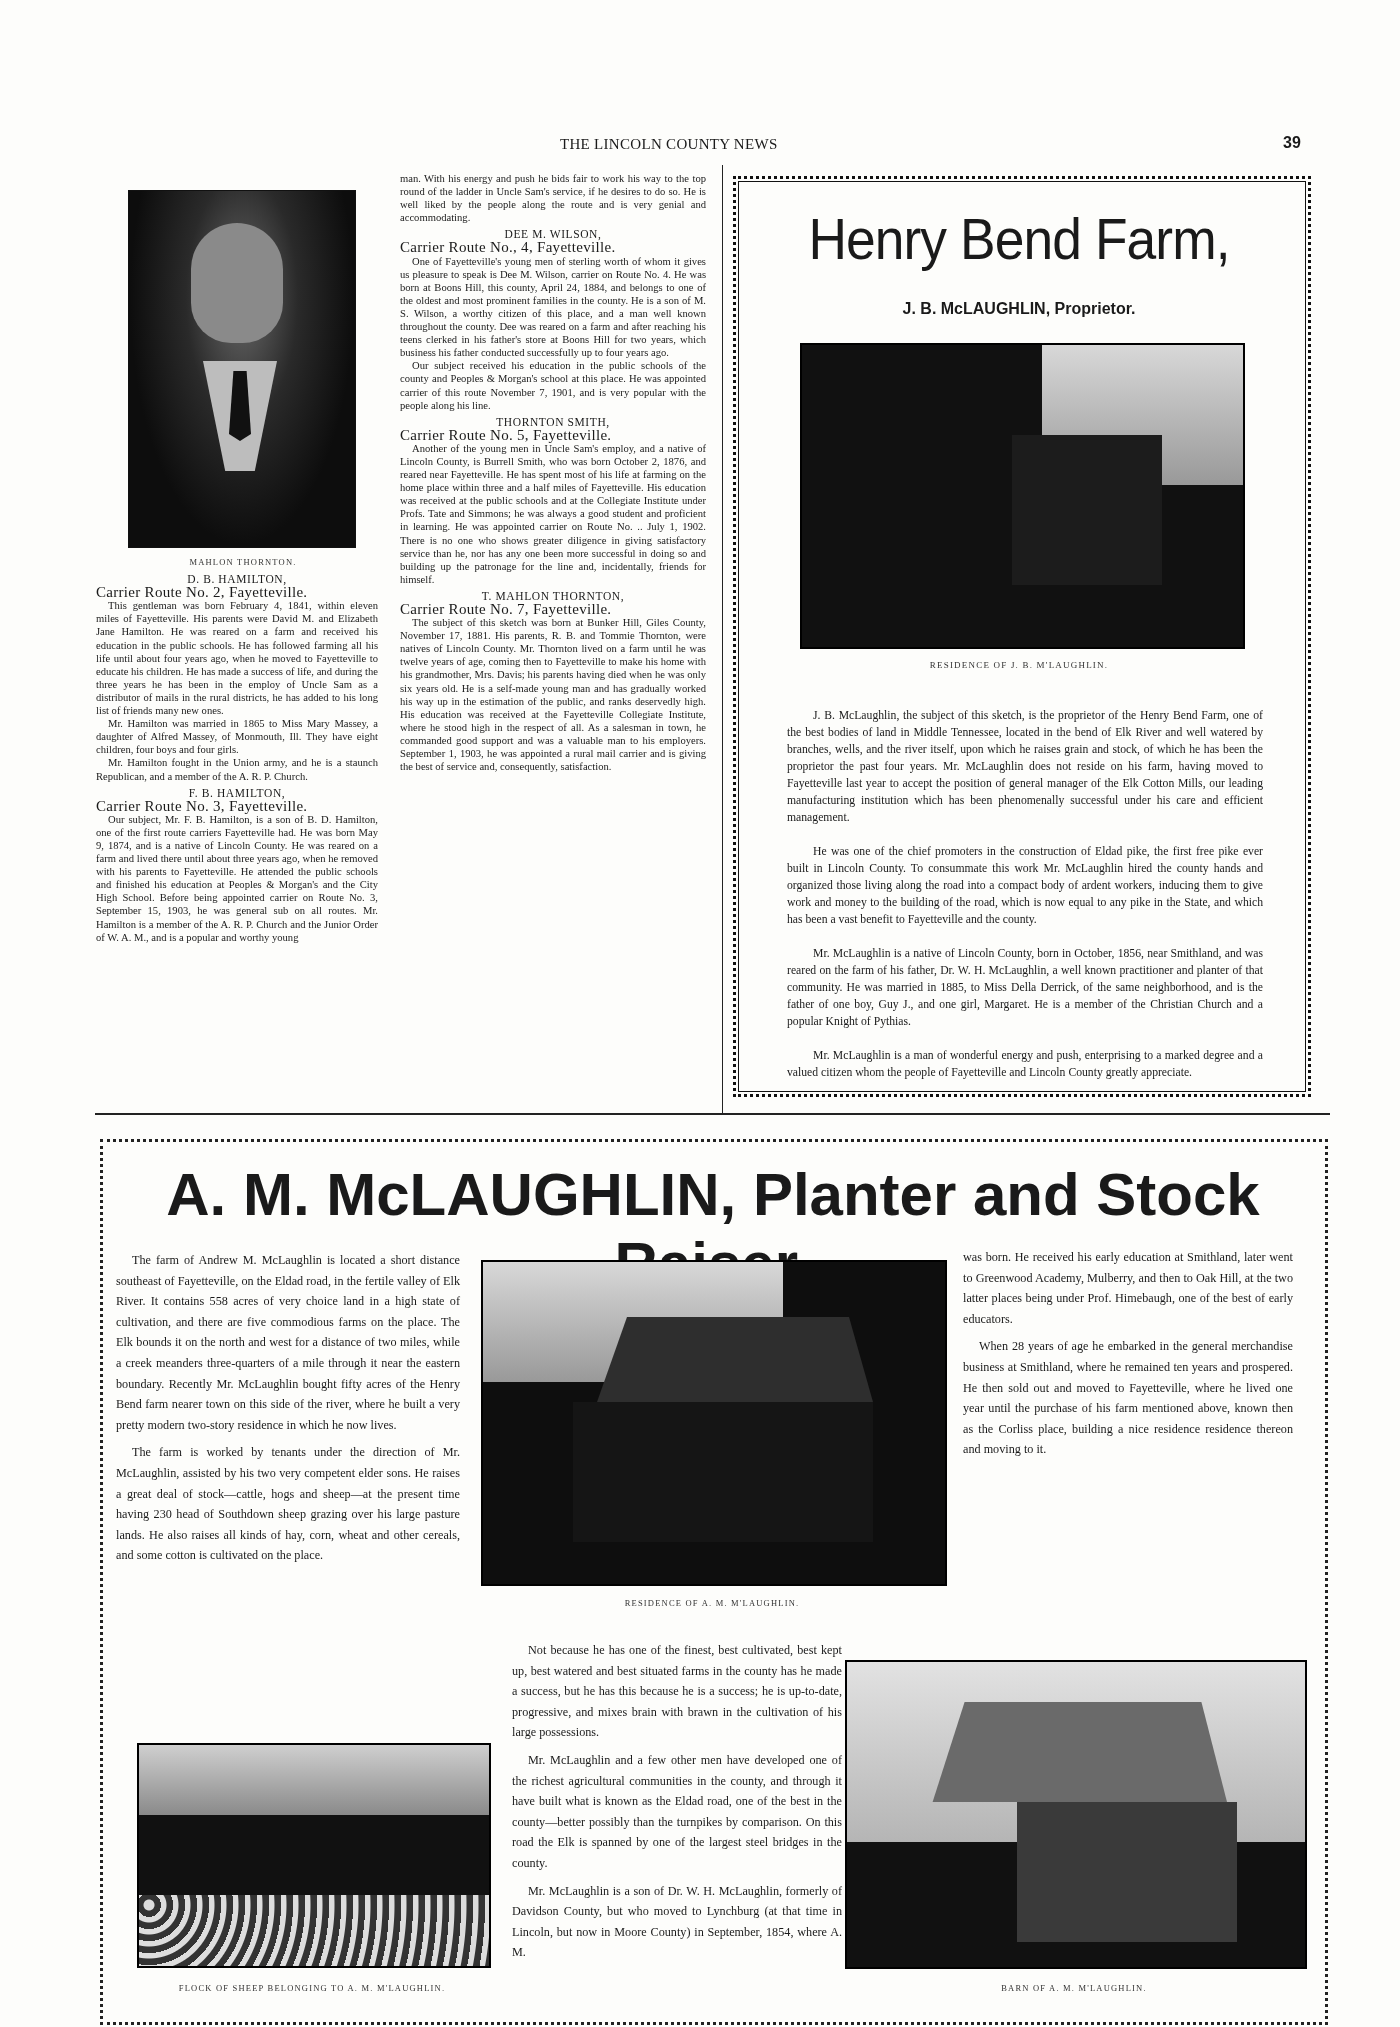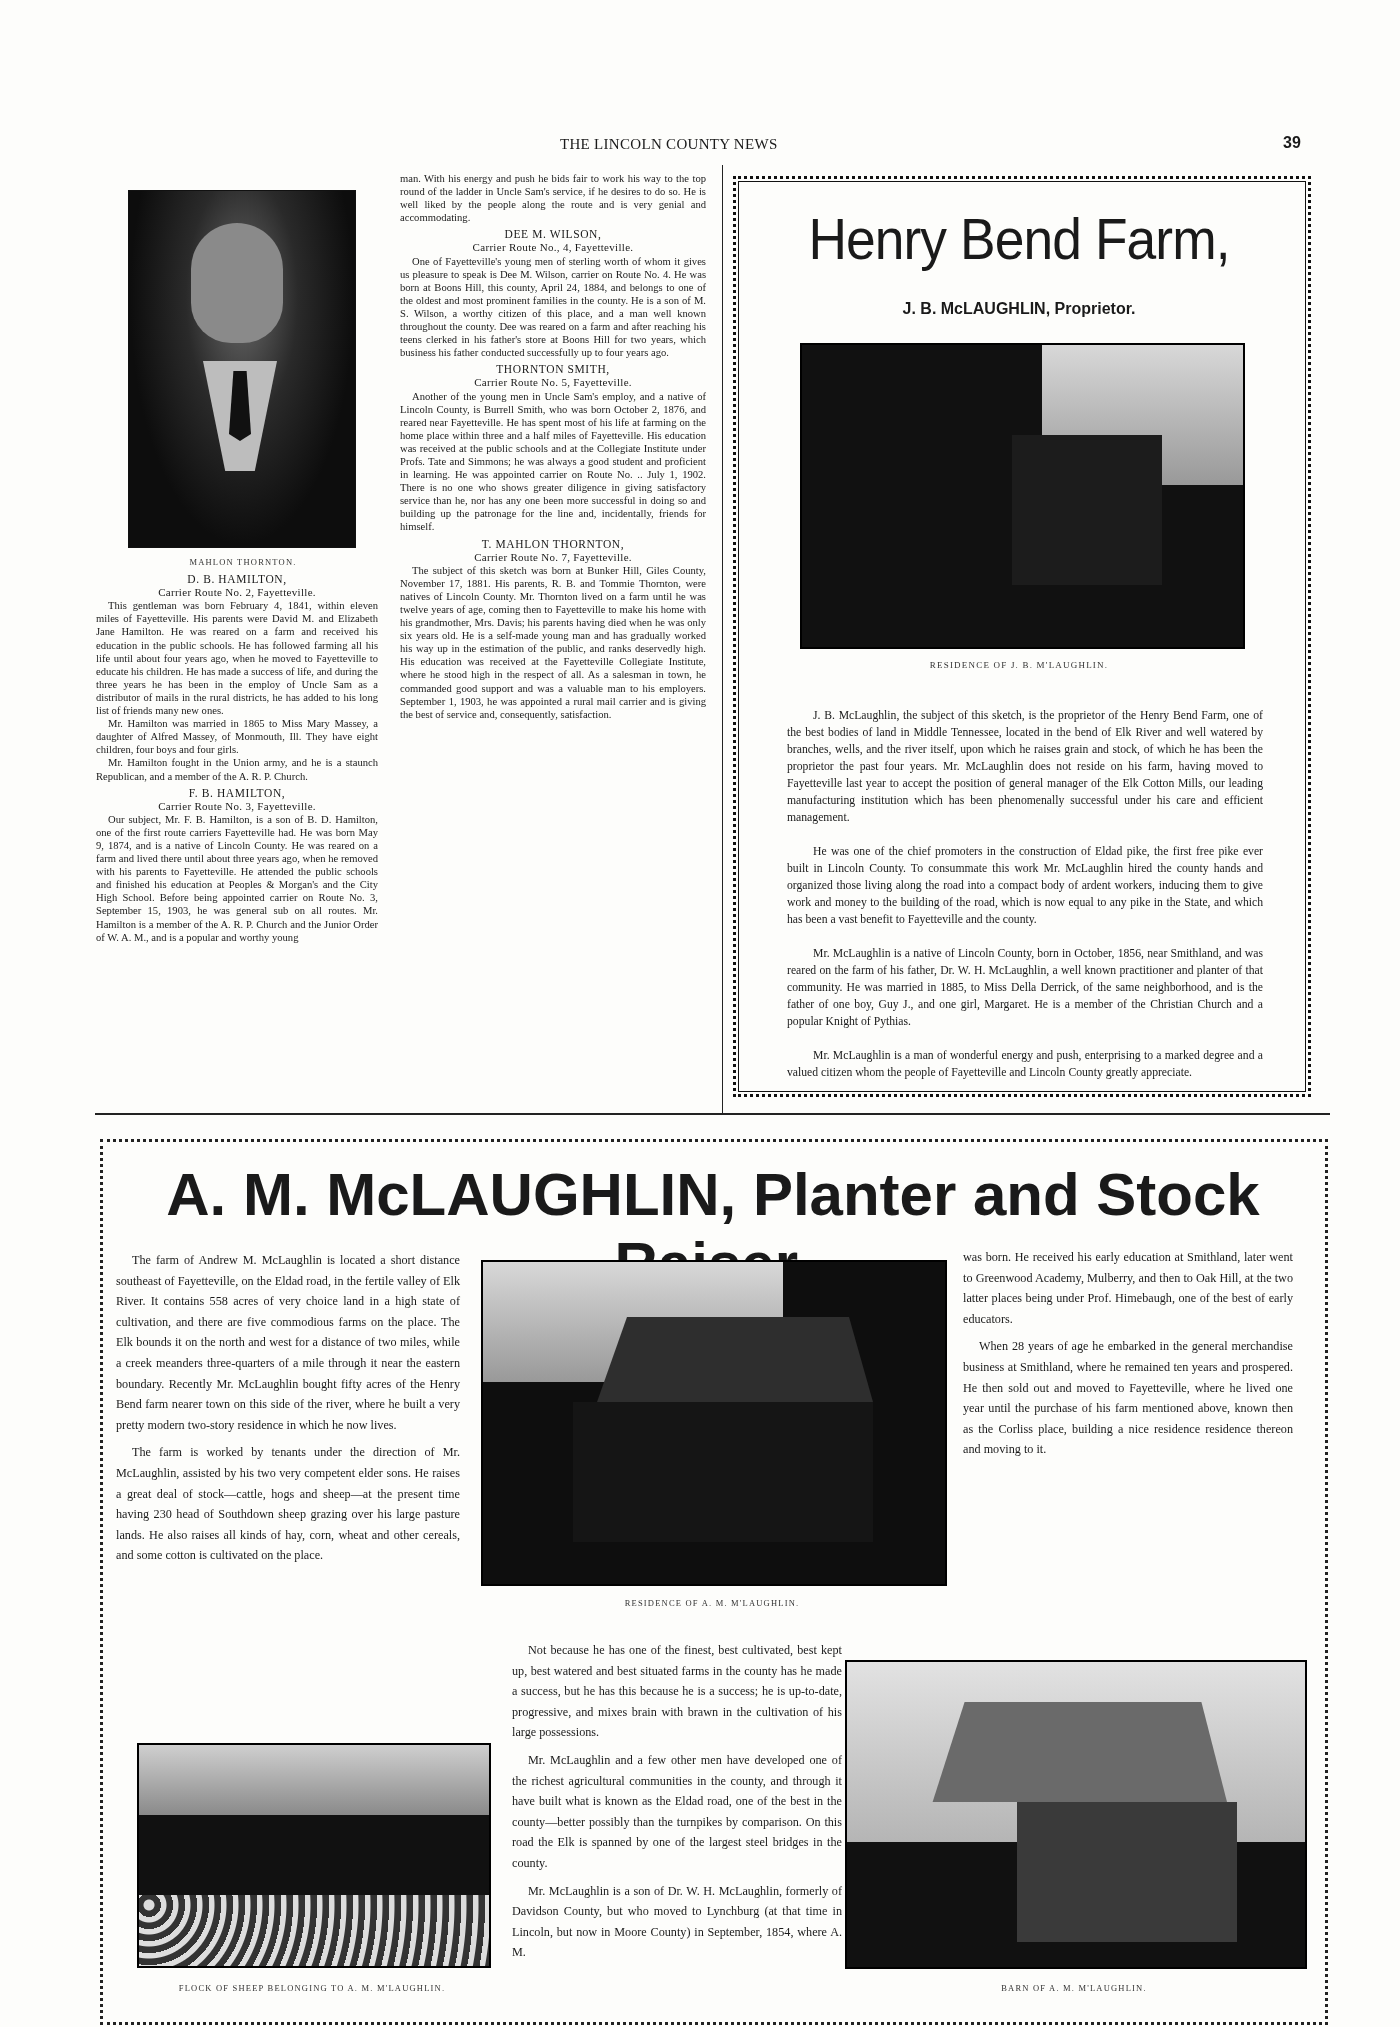--- a/index.html
+++ b/index.html
@@ -9,21 +9,21 @@
     font-family: "Liberation Serif", "DejaVu Serif", serif;
   }
   .abs { position: absolute; }
   .running-head { left: 560px; top: 136px; font-size: 15px; letter-spacing: 0.3px; }
   .page-num { left: 1283px; top: 134px; font-size: 16px; font-weight: bold; font-family: "Liberation Sans", sans-serif; text-align: right; }
 
   
   .col { font-size: 10.6px; line-height: 13.1px; text-align: justify; }
   .col p { margin: 0; text-indent: 12px; }
   .col .hd { text-align: center; font-size: 11.5px; letter-spacing: 0.6px; margin-top: 4px; text-indent: 0; }
-  .col .sub { text-align: center; font-size: 11px; text-indent: 0; letter-spacing: 0.3px; }
+  .col .sub { text-align: left; font-size: 15px; text-indent: 0; letter-spacing: 0.3px; }
   .caption-small { text-align: center; font-size: 8.5px; letter-spacing: 1.2px; text-indent: 0; color: #333; }
 
   .portrait {
     left: 128px; top: 190px; width: 226px; height: 356px;
     background: radial-gradient(ellipse at 50% 30%, #6a6a6a 0%, #2a2a2a 35%, #0d0d0d 70%);
     border: 1px solid #111;
   }
   .portrait .face { position:absolute; left:62px; top:32px; width:92px; height:120px; border-radius:46px 46px 40px 40px; background:#8a8a8a; }
   .portrait .collar { position:absolute; left:74px; top:170px; width:74px; height:110px; background:#bdbdbd; clip-path: polygon(0 0, 100% 0, 70% 100%, 30% 100%); }
   .portrait .tie { position:absolute; left:100px; top:180px; width:22px; height:70px; background:#111; clip-path: polygon(20% 0, 80% 0, 100% 90%, 50% 100%, 0 90%); }
@@ -77,20 +77,21 @@
   <p class="hd">F. B. HAMILTON,</p>
   <p class="sub">Carrier Route No. 3, Fayetteville.</p>
   <p>Our subject, Mr. F. B. Hamilton, is a son of B. D. Hamilton, one of the first route carriers Fayetteville had. He was born May 9, 1874, and is a native of Lincoln County. He was reared on a farm and lived there until about three years ago, when he removed with his parents to Fayetteville. He attended the public schools and finished his education at Peoples &amp; Morgan's and the City High School. Before being appointed carrier on Route No. 3, September 15, 1903, he was general sub on all routes. Mr. Hamilton is a member of the A. R. P. Church and the Junior Order of W. A. M., and is a popular and worthy young</p>
 </div>
 
 <div class="abs col" style="left:400px; top:172px; width:306px;">
   <p style="text-indent:0">man. With his energy and push he bids fair to work his way to the top round of the ladder in Uncle Sam's service, if he desires to do so. He is well liked by the people along the route and is very genial and accommodating.</p>
   <p class="hd">DEE M. WILSON,</p>
   <p class="sub">Carrier Route No., 4, Fayetteville.</p>
   <p>One of Fayetteville's young men of sterling worth of whom it gives us pleasure to speak is Dee M. Wilson, carrier on Route No. 4. He was born at Boons Hill, this county, April 24, 1884, and belongs to one of the oldest and most prominent families in the county. He is a son of M. S. Wilson, a worthy citizen of this place, and a man well known throughout the county. Dee was reared on a farm and after reaching his teens clerked in his father's store at Boons Hill for two years, which business his father conducted successfully up to four years ago.</p>
+  <p>Our subject received his education in the public schools of the county and Peoples &amp; Morgan's school at this place. He was appointed carrier of this route November 7, 1901, and is very popular with the people along his line.</p>
   <p class="hd">THORNTON SMITH,</p>
   <p class="sub">Carrier Route No. 5, Fayetteville.</p>
   <p>Another of the young men in Uncle Sam's employ, and a native of Lincoln County, is Burrell Smith, who was born October 2, 1876, and reared near Fayetteville. He has spent most of his life at farming on the home place within three and a half miles of Fayetteville. His education was received at the public schools and at the Collegiate Institute under Profs. Tate and Simmons; he was always a good student and proficient in learning. He was appointed carrier on Route No. .. July 1, 1902. There is no one who shows greater diligence in giving satisfactory service than he, nor has any one been more successful in doing so and building up the patronage for the line and, incidentally, friends for himself.</p>
   <p class="hd">T. MAHLON THORNTON,</p>
   <p class="sub">Carrier Route No. 7, Fayetteville.</p>
   <p>The subject of this sketch was born at Bunker Hill, Giles County, November 17, 1881. His parents, R. B. and Tommie Thornton, were natives of Lincoln County. Mr. Thornton lived on a farm until he was twelve years of age, coming then to Fayetteville to make his home with his grandmother, Mrs. Davis; his parents having died when he was only six years old. He is a self-made young man and has gradually worked his way up in the estimation of the public, and ranks deservedly high. His education was received at the Fayetteville Collegiate Institute, where he stood high in the respect of all. As a salesman in town, he commanded good support and was a valuable man to his employers. September 1, 1903, he was appointed a rural mail carrier and is giving the best of service and, consequently, satisfaction.</p>
 </div>
 
 <div class="abs divider-v"></div>
 

